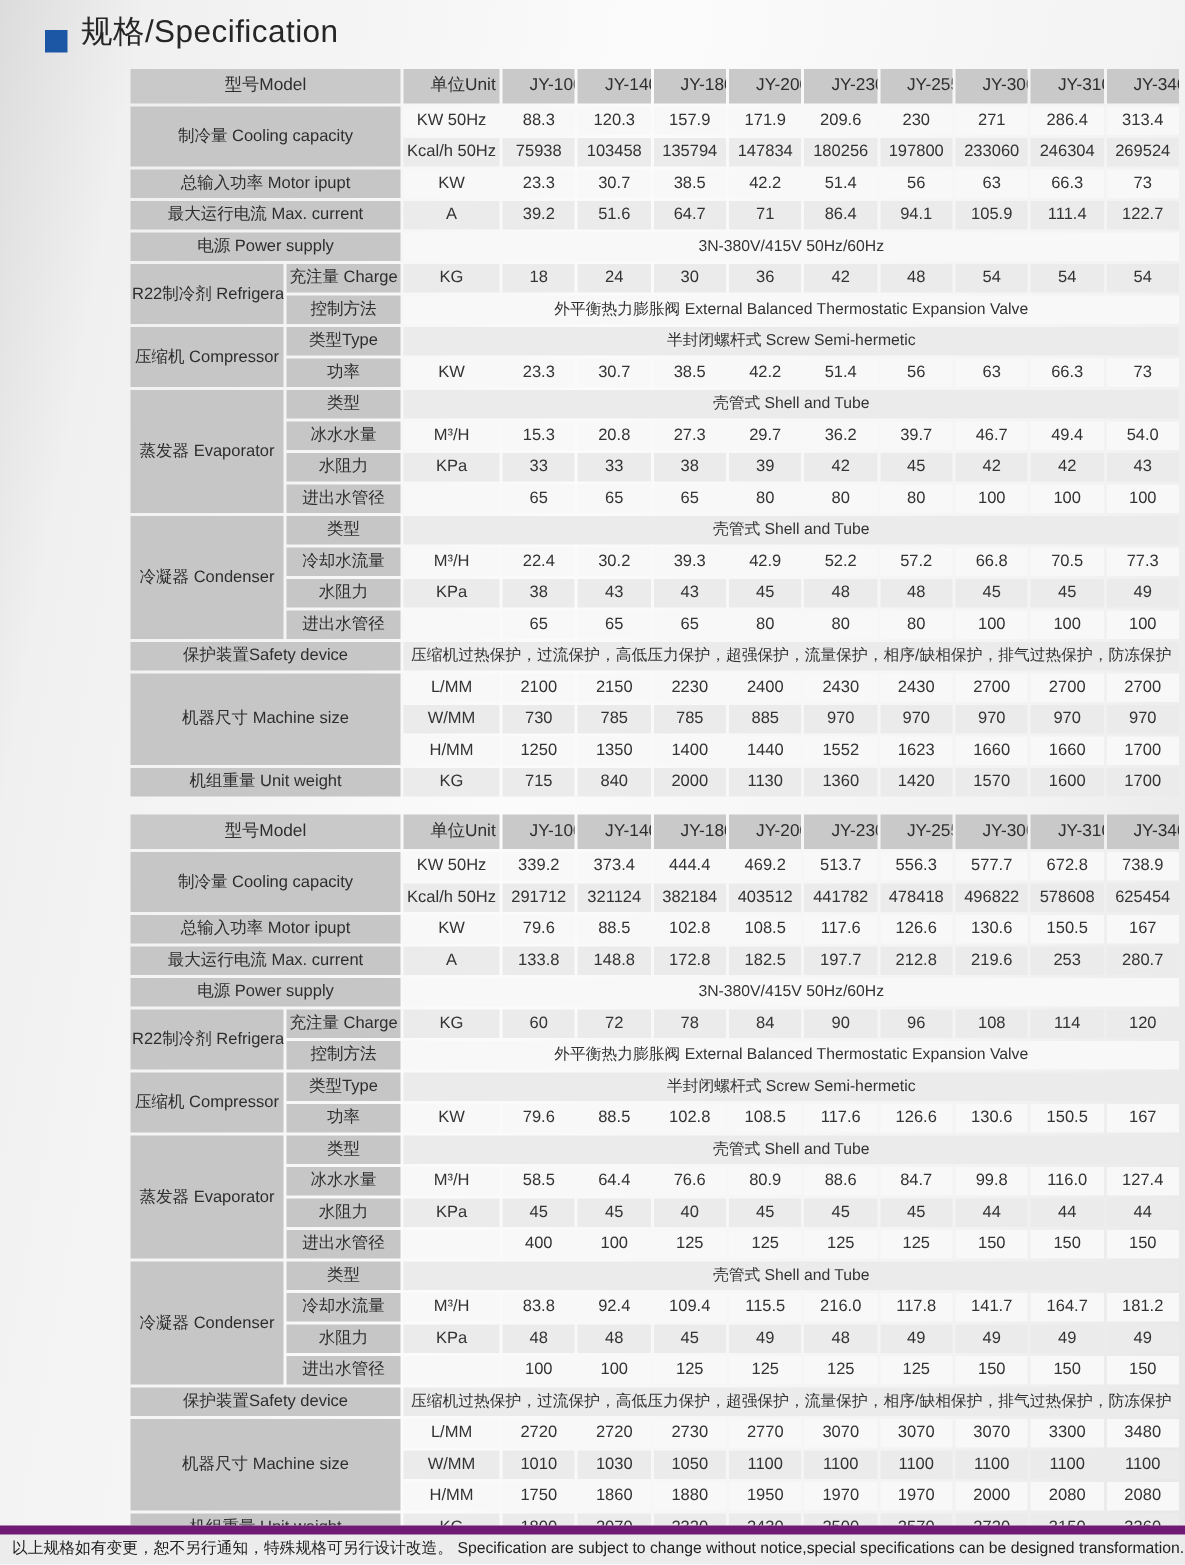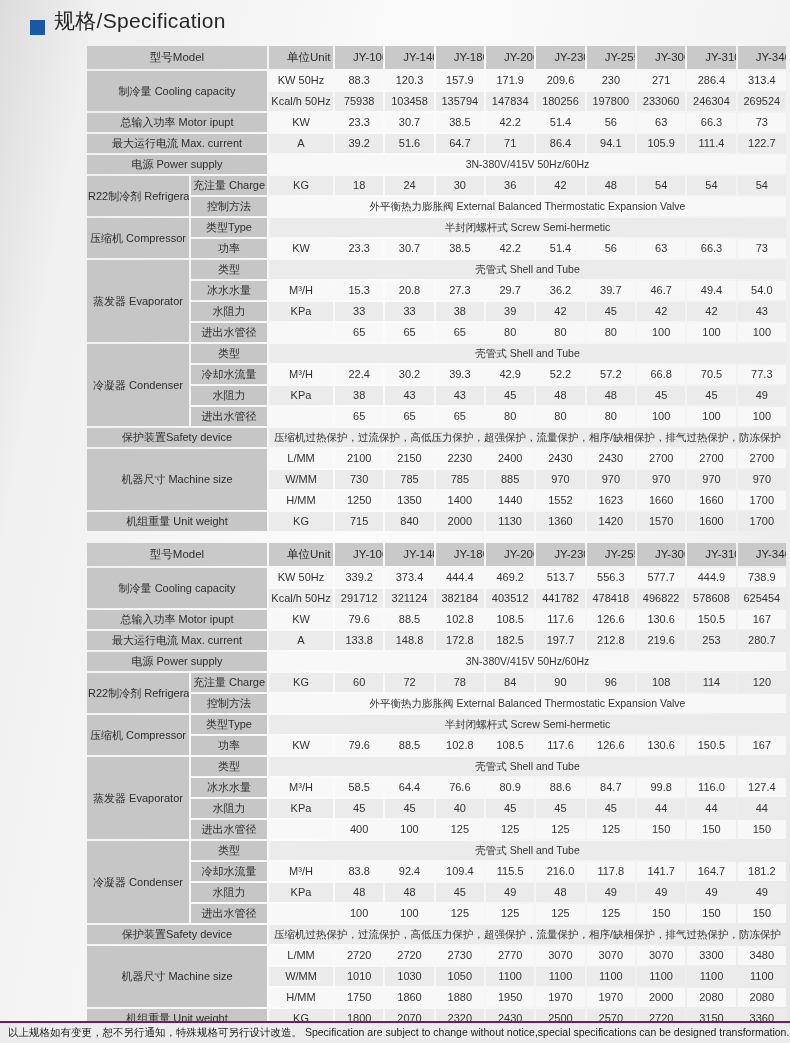--- a/index.html
+++ b/index.html
@@ -22,21 +22,21 @@
     text-align:center;vertical-align:middle;padding:2px 1px;line-height:15px;
     overflow:hidden;white-space:nowrap;
   }
   table.spec thead th{background:#c9c9c9;font-weight:normal;font-size:11.5px;color:#2e2e2e;padding:4px 18px;}
   td.glabel,td.slabel{background:#c6c6c6;color:#2e2e2e;margin-left:44px;}
   tr.even td.unit,tr.even td.val,tr.even td.spanval{background:#f8f8f8;}
   tr.odd  td.unit,tr.odd  td.val,tr.odd  td.spanval{background:#ebebeb;}
   td.spanval{font-size:10.5px;letter-spacing:0;}
   .footer{
     position:absolute;left:0;right:0;bottom:0;height:20px;
-    background:#ececec;border-top:2px solid #701a75;
+    background:#ececec;border-top:6px solid #701a75;
     font-size:10.5px;line-height:19px;color:#222;padding-left:8px;
     white-space:nowrap;overflow:hidden;
   }
 </style>
 </head>
 <body>
 
 <div class="title">
   <span class="sq" style="background: rgb(28, 87, 165);"></span>
   <span>规格/Specification</span>
@@ -349,21 +349,21 @@
           <tr class="even">
             <td class="glabel" rowspan="2" colspan="2">制冷量 Cooling capacity</td>
             <td class="unit">KW 50Hz</td>
             <td class="val">339.2</td>
             <td class="val">373.4</td>
             <td class="val">444.4</td>
             <td class="val">469.2</td>
             <td class="val">513.7</td>
             <td class="val">556.3</td>
             <td class="val">577.7</td>
-            <td class="val">444.9</td>
+            <td class="val">672.8</td>
             <td class="val">738.9</td>
           </tr>
           <tr class="odd">
             <td class="unit">Kcal/h 50Hz</td>
             <td class="val">291712</td>
             <td class="val">321124</td>
             <td class="val">382184</td>
             <td class="val">403512</td>
             <td class="val">441782</td>
             <td class="val">478418</td>

